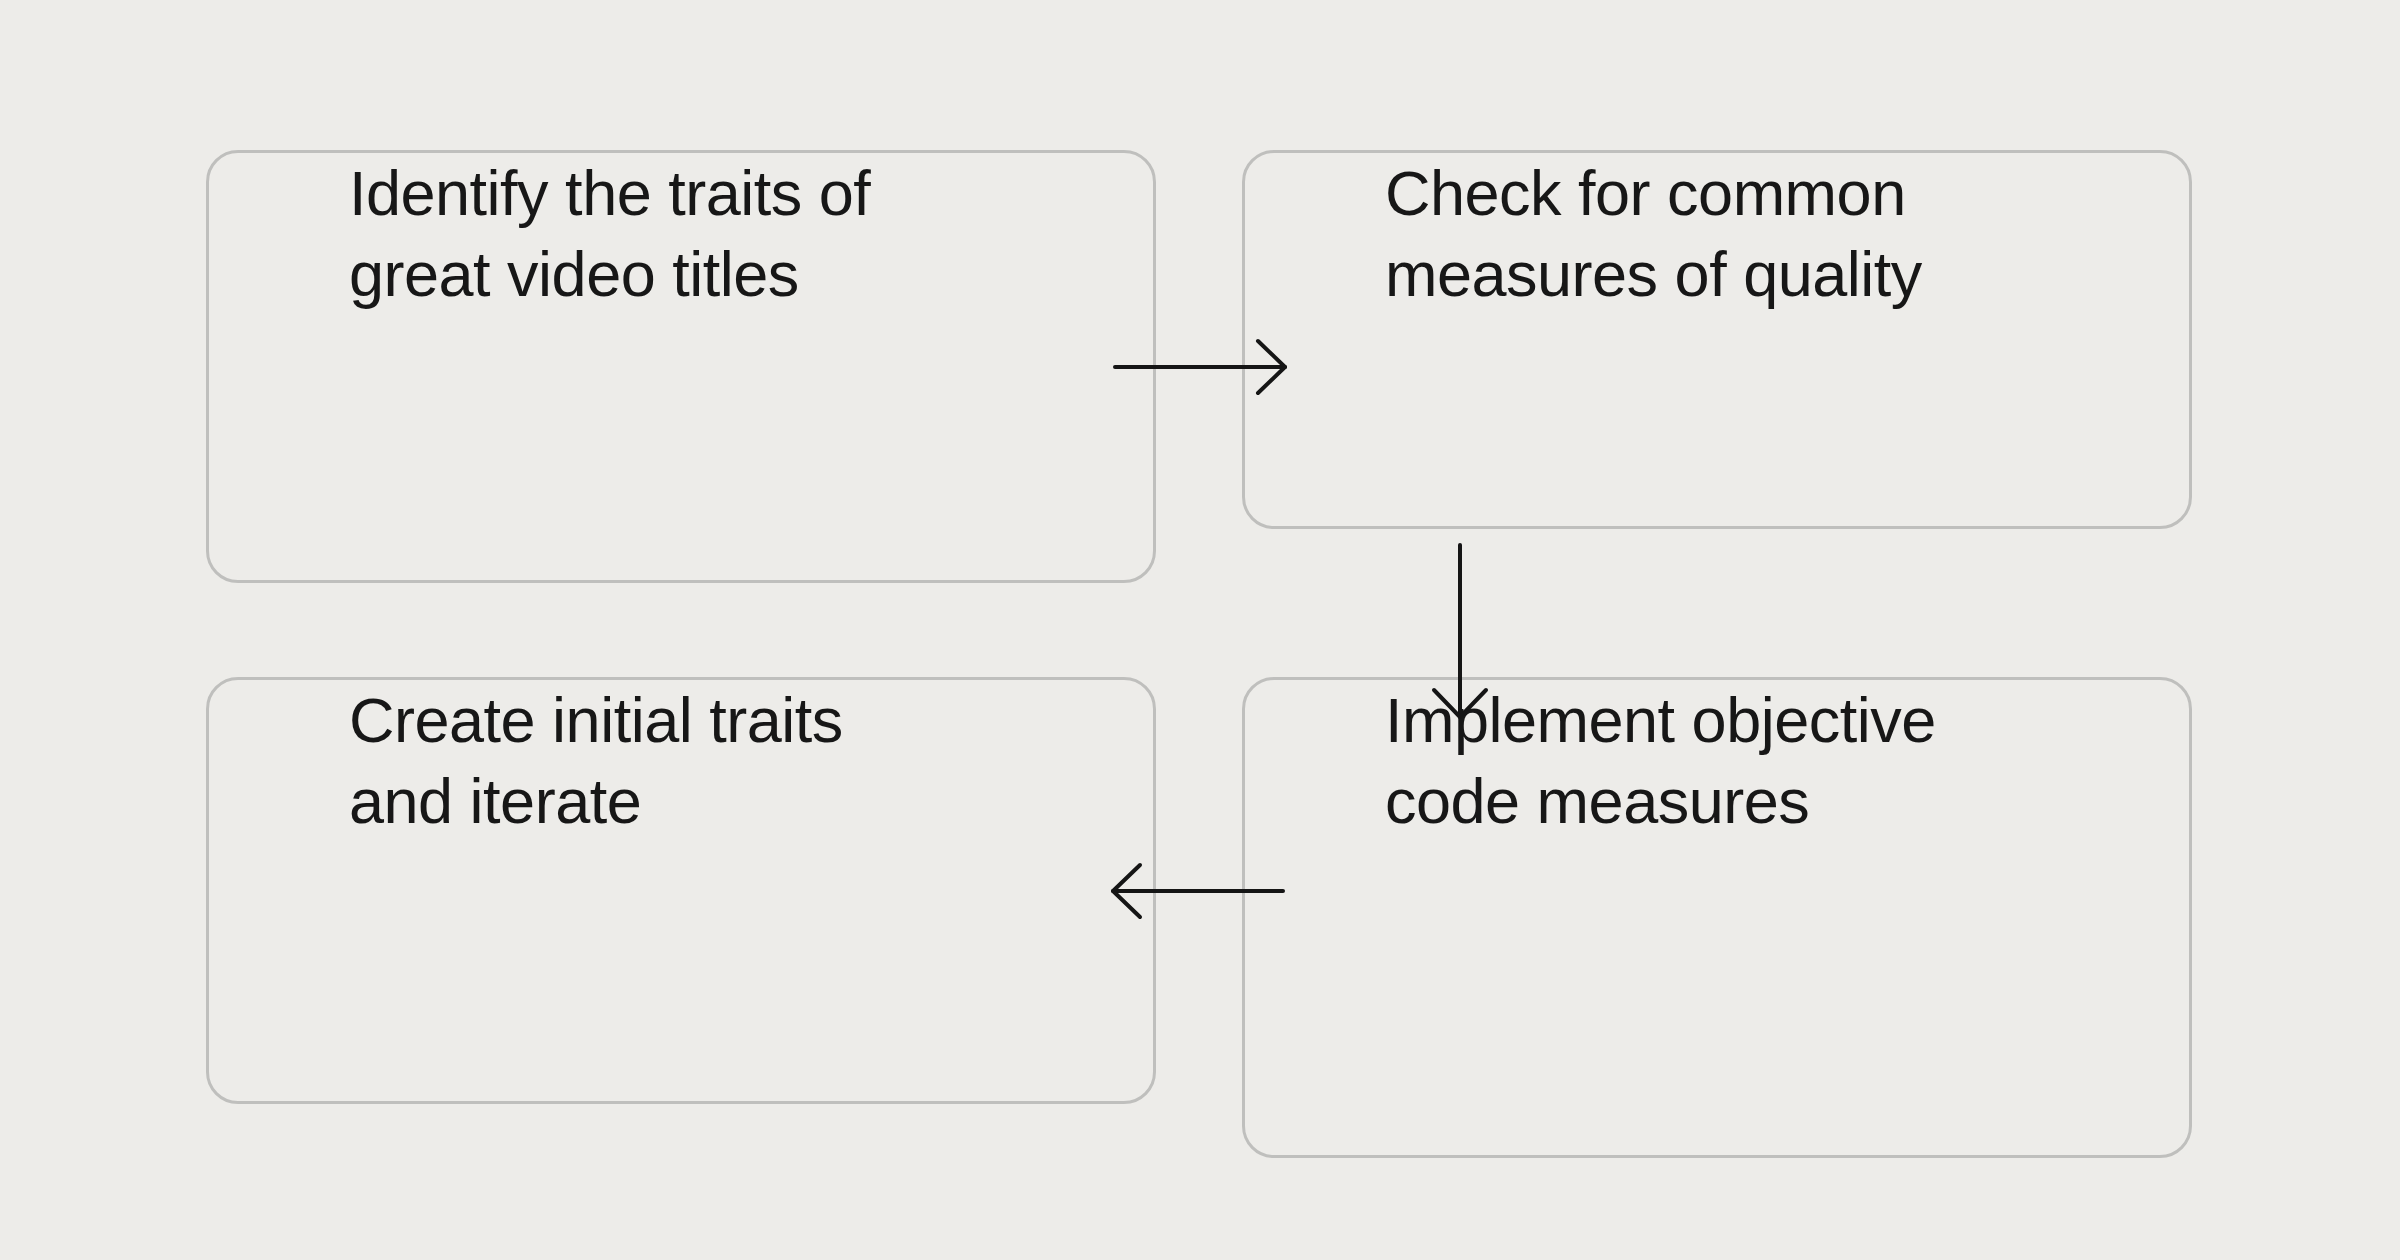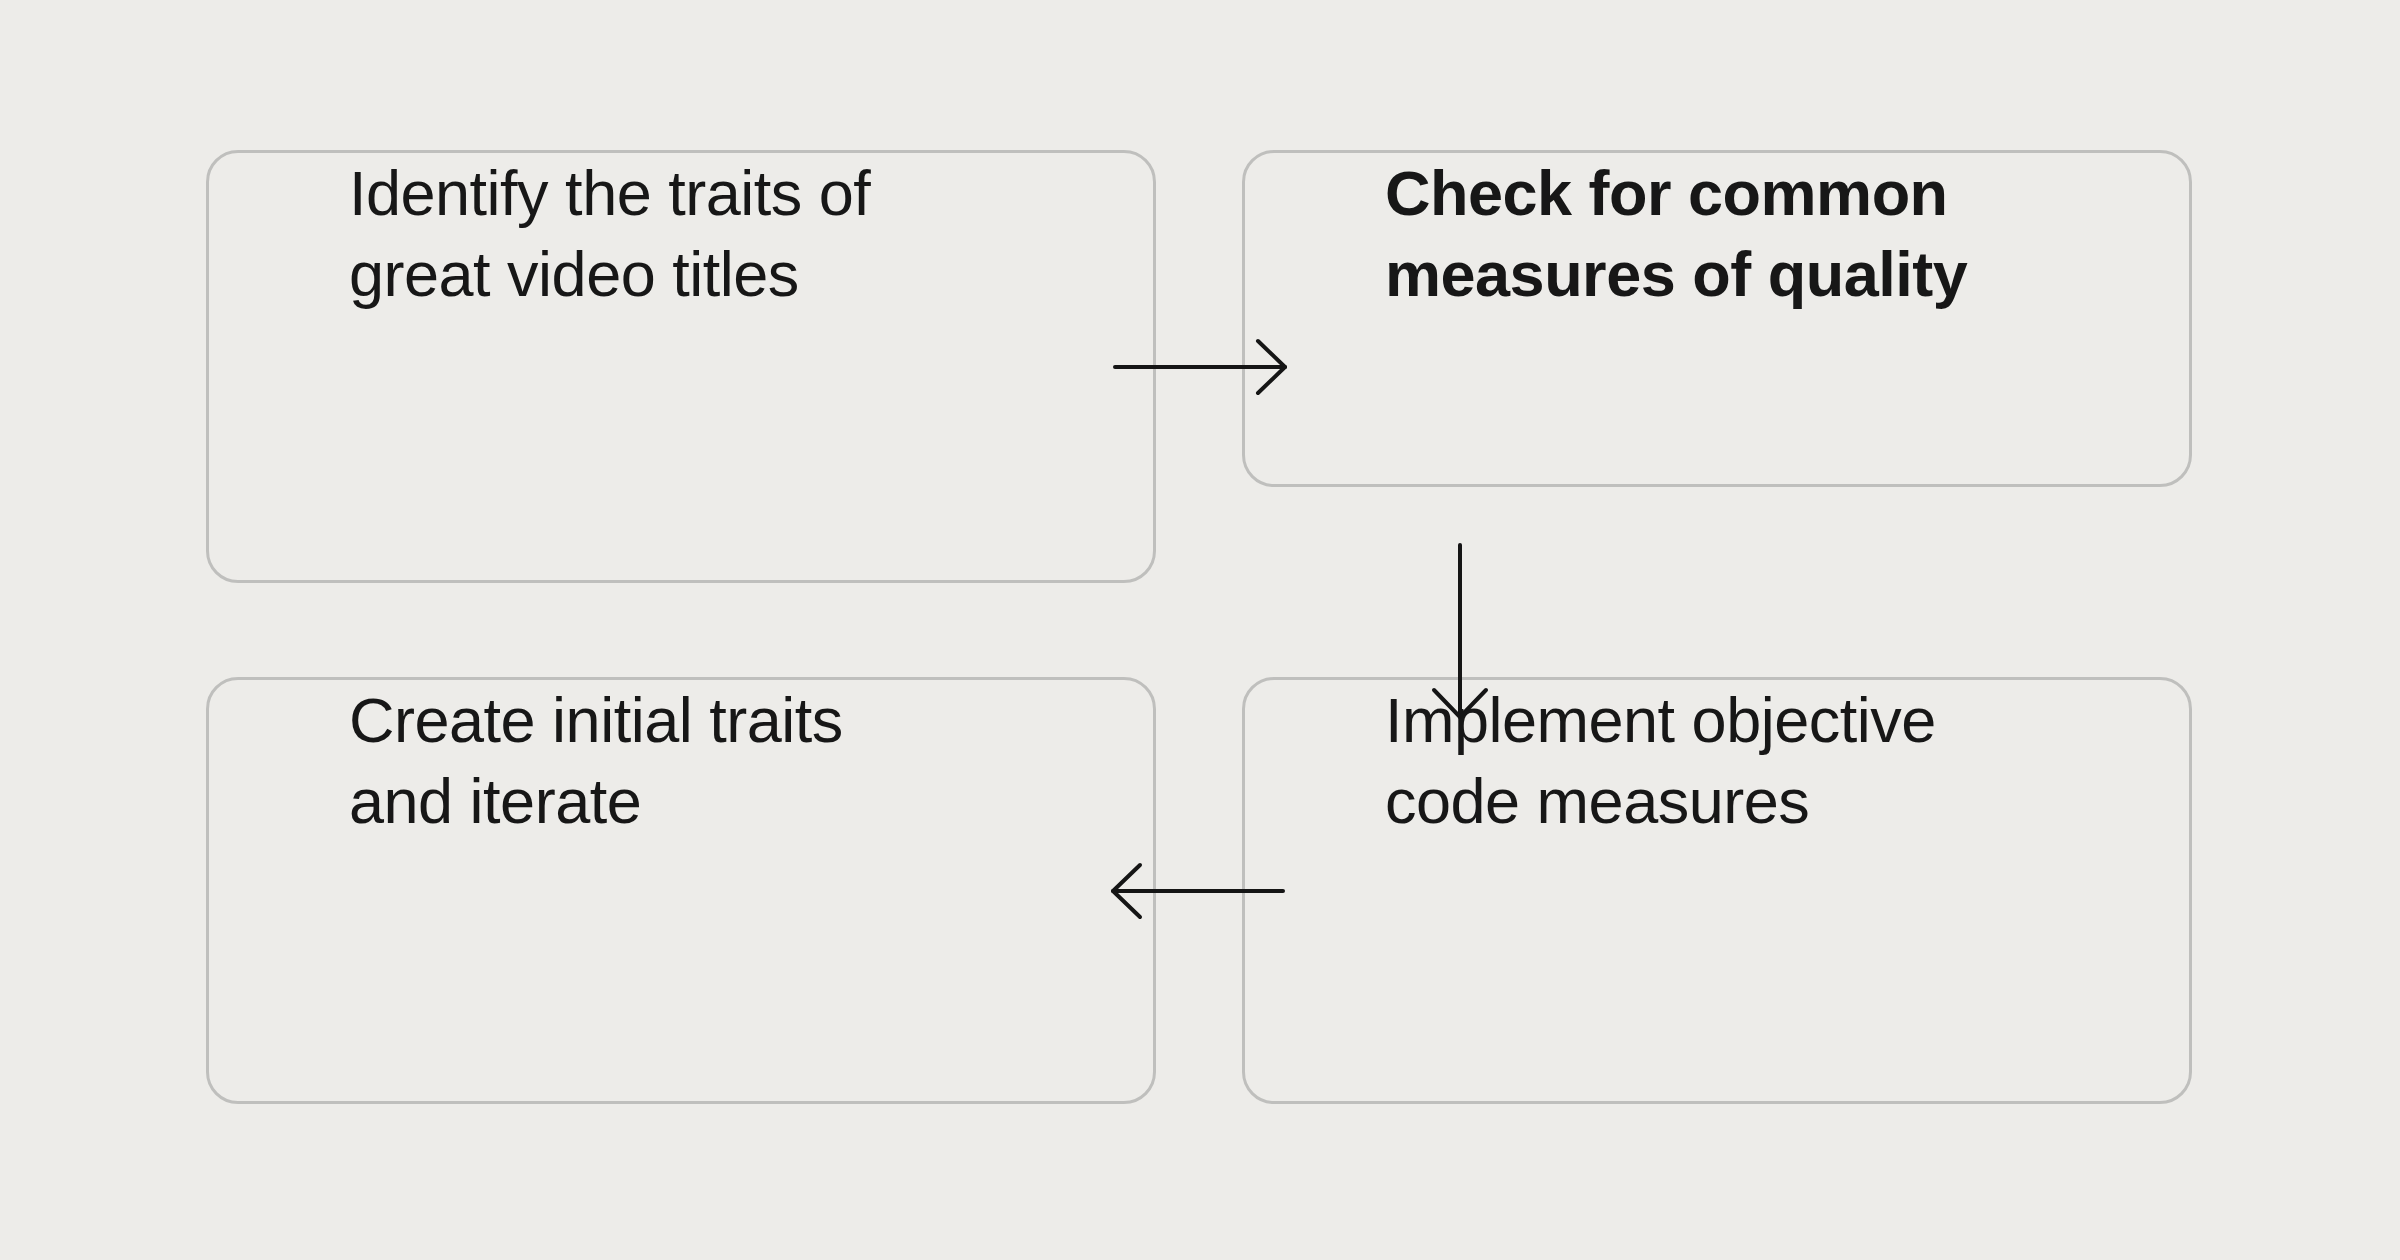--- a/index.html
+++ b/index.html
@@ -32,23 +32,23 @@
   .flow-node .label{
     padding-left:140px;
     padding-right:60px;
     font-size:63px;
     line-height:81px;
     letter-spacing:-0.5px;
     color:var(--text);
     white-space:pre-line;
   }
   #node-identify{left:206px; top:150px;  width:950px; height:433px;}
-  #node-check   {left:1242px;top:150px;  width:950px; height:337px;font-weight:bold;}
+  #node-check   {left:1242px;top:150px;  width:950px; height:379px;}
   #node-create  {left:206px; top:677px;  width:950px; height:427px;}
-  #node-implement{left:1242px;top:677px; width:950px; height:427px;}
+  #node-implement{left:1242px;top:677px; width:950px; height:481px;}
   .arrow-layer{
     position:absolute;
     left:0;top:0;
     width:2400px;height:1260px;
     pointer-events:none;
   }
   .arrow-layer path{
     fill:none;
     stroke:var(--arrow);
     stroke-width:4;

